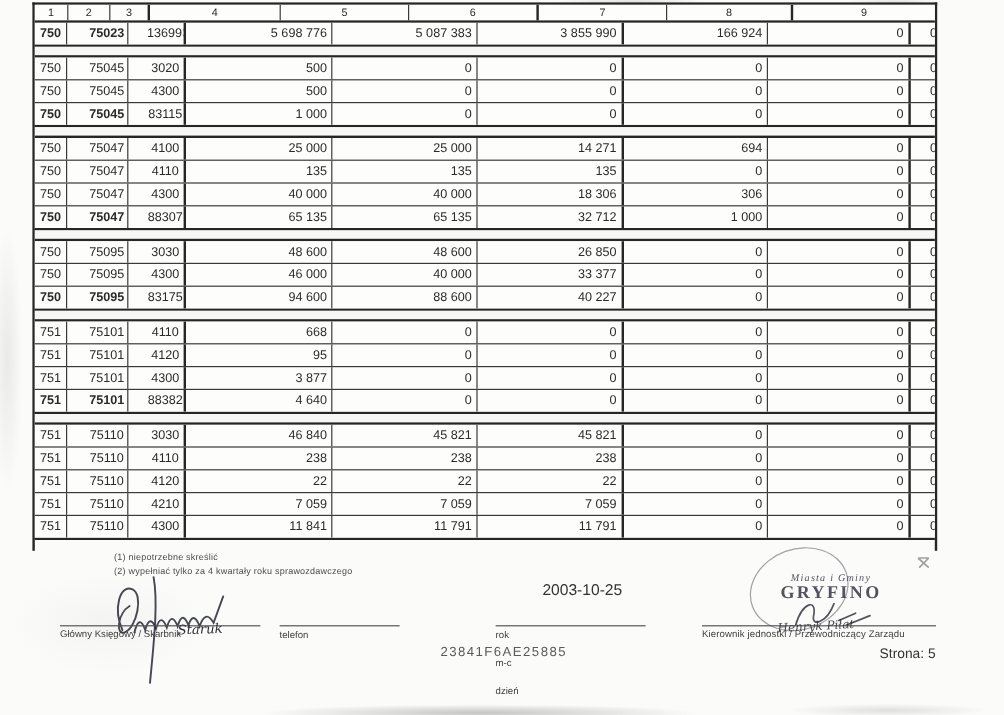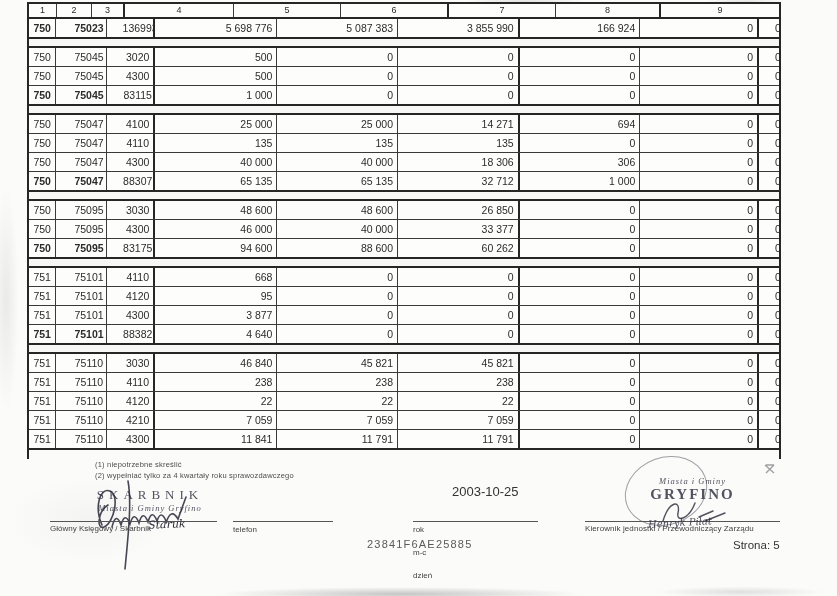--- a/index.html
+++ b/index.html
@@ -201,21 +201,21 @@
           <div class="t-cell c6">0</div>
           <div class="t-cell c7">0</div>
           <div class="t-cell c8">0</div>
         </div>
         <div class="t-row sum">
           <div class="t-cell c0">750</div>
           <div class="t-cell c1">75095</div>
           <div class="t-cell c2">83175</div>
           <div class="t-cell c3">94 600</div>
           <div class="t-cell c4">88 600</div>
-          <div class="t-cell c5">60 262</div>
+          <div class="t-cell c5">40 227</div>
           <div class="t-cell c6">0</div>
           <div class="t-cell c7">0</div>
           <div class="t-cell c8">0</div>
         </div>
       </div>
       <div class="t-spacer"></div>
       <div class="t-block">
         <div class="t-row">
           <div class="t-cell c0">751</div>
           <div class="t-cell c1">75101</div>
@@ -318,24 +318,20 @@
           <div class="t-cell c7">0</div>
           <div class="t-cell c8">0</div>
         </div>
       </div>
       <div class="t-tail"></div>
     </div>
 
   <div class="abs footnote" style="left:95px; top:460px;">(1) niepotrzebne skreślić</div>
   <div class="abs footnote" style="left:95px; top:471px;">(2) wypełniać tylko za 4 kwartały roku sprawozdawczego</div>
 
-  <div class="abs stamp" style="left:55px; top:487px; width:190px;">
-    <div class="l1">SKARBNIK</div>
-    <div class="l2">Miasta i Gminy Gryfino</div>
-  </div>
 
   <svg class="abs scribble" style="left:88px; top:477px;" width="115" height="100" viewBox="0 0 115 100">
     <g fill="none" stroke="rgba(40,40,55,.85)" stroke-width="1.6" stroke-linecap="round">
       <path d="M14,48 C6,30 12,10 22,14 C32,18 26,46 16,50 C8,53 10,34 20,28"></path>
       <path d="M24,50 q4,-16 9,-2 q4,-14 9,-1 q4,-14 9,-1 q4,-14 9,-1 q4,-14 9,-1 q4,-12 9,0"></path>
       <path d="M78,46 q5,-16 12,-4 l8,-22"></path>
       <path d="M40,4 C44,26 40,60 37,92"></path>
     </g>
   </svg>
 

